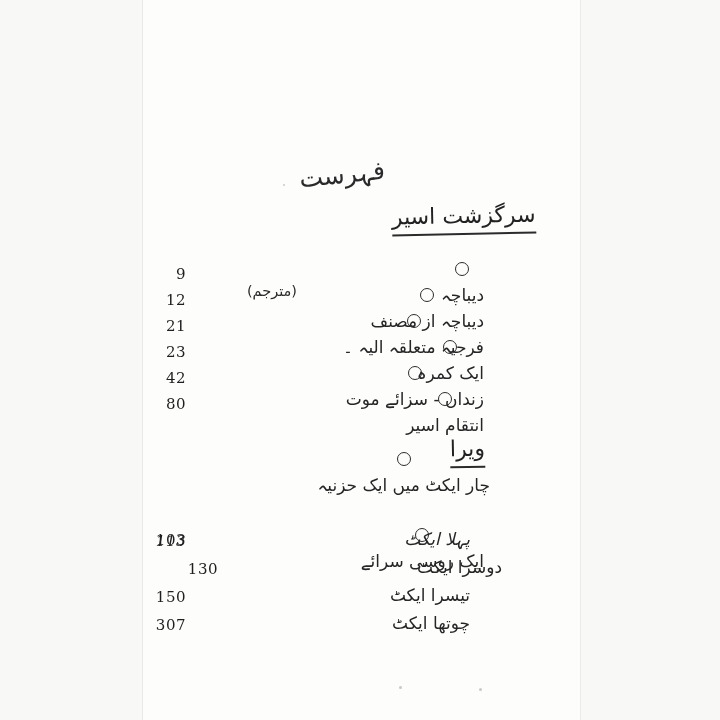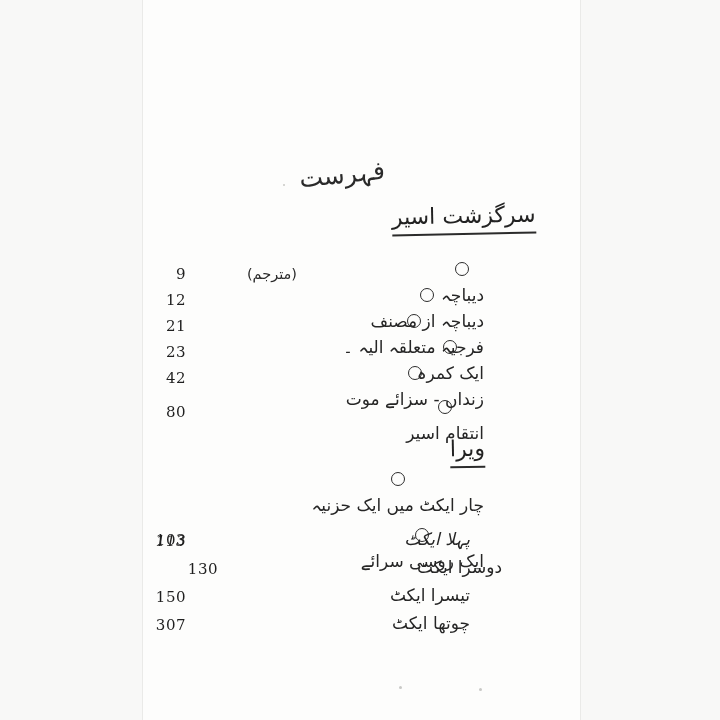--- a/index.html
+++ b/index.html
@@ -29,43 +29,43 @@
   .section-heading{
     position:absolute;font-size:22px;color:#222;
     padding-bottom:5px;border-bottom:2px solid #2b2b2b;
     transform:rotate(-1.2deg);white-space:nowrap;
   }
   .heading-1{top:203px;right:44px;}
   .heading-2{top:436px;right:95px;}
 
   .toc-row{position:absolute;left:0;width:438px;height:26px;}
   .row-1{top:262px;}  .row-2{top:288px;}  .row-3{top:314px;}
-  .row-4{top:340px;text-decoration:underline;}  .row-5{top:366px;}  .row-6{top:392px;margin-top:8px;}
-  .row-7{top:472px;height:28px;}  .row-8{top:528px;height:28px;}
+  .row-4{top:340px;text-decoration:underline;}  .row-5{top:366px;}  .row-6{top:392px;}
+  .row-7{top:452px;height:28px;padding-left:6px;}  .row-8{top:528px;height:28px;}
   .row-9{top:529px;height:28px;font-style:italic;}  .row-10{top:557px;height:28px;margin-left:32px;}
   .row-11{top:585px;height:28px;} .row-12{top:613px;height:28px;}
 
   .page-num{
     position:absolute;left:0;top:3px;width:44px;text-align:right;
     font-family:"DejaVu Serif",serif;font-size:15px;color:#1f1f1f;
     letter-spacing:.5px;
   }
   .entry{
     position:absolute;right:96px;top:0;height:100%;
     display:flex;flex-direction:column;align-items:center;gap:9px;
     direction:rtl;white-space:nowrap;
   }
   .entry.no-bullet{right:110px;}
   .bullet{
     width:14px;height:14px;border:1.6px solid #2d2d2d;border-radius:50%;
     flex:0 0 auto;background:transparent;box-sizing:border-box;
   }
   .entry-text{font-size:17px;color:#262626;}
   .entry-note{
-    position:absolute;left:98px;top:4px;width:64px;text-align:center;
+    position:absolute;left:98px;top:21px;width:64px;text-align:center;
     font-size:14.5px;color:#2a2a2a;direction:rtl;
   }
 </style>
 </head>
 <body>
 
 <div class="page-scan"></div>
 <div class="edge-line left"></div>
 <div class="edge-line right"></div>
 <div class="speck" style="left:399px;top:686px;width:3px;height:3px;"></div>

